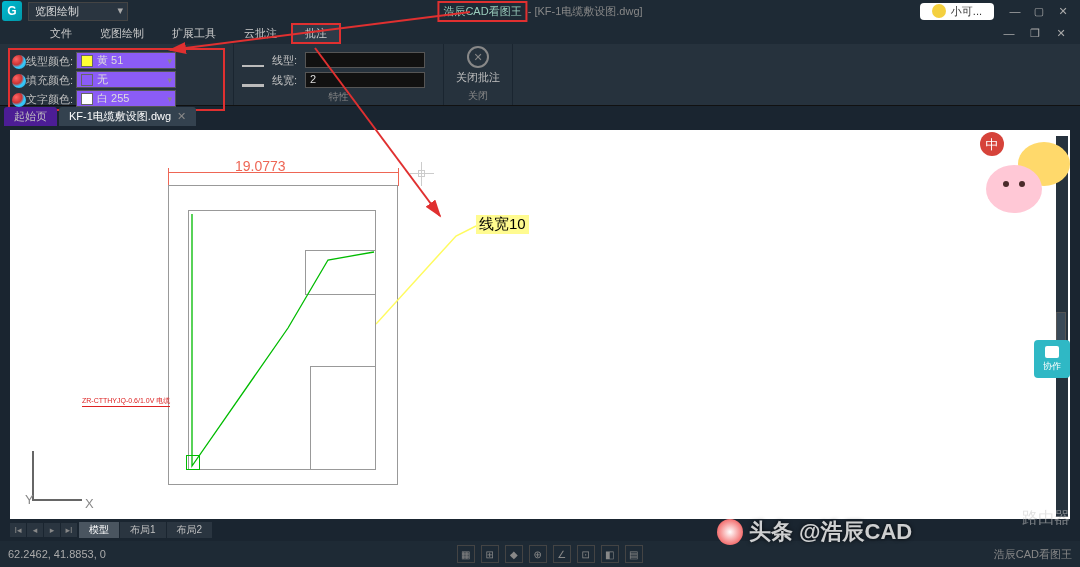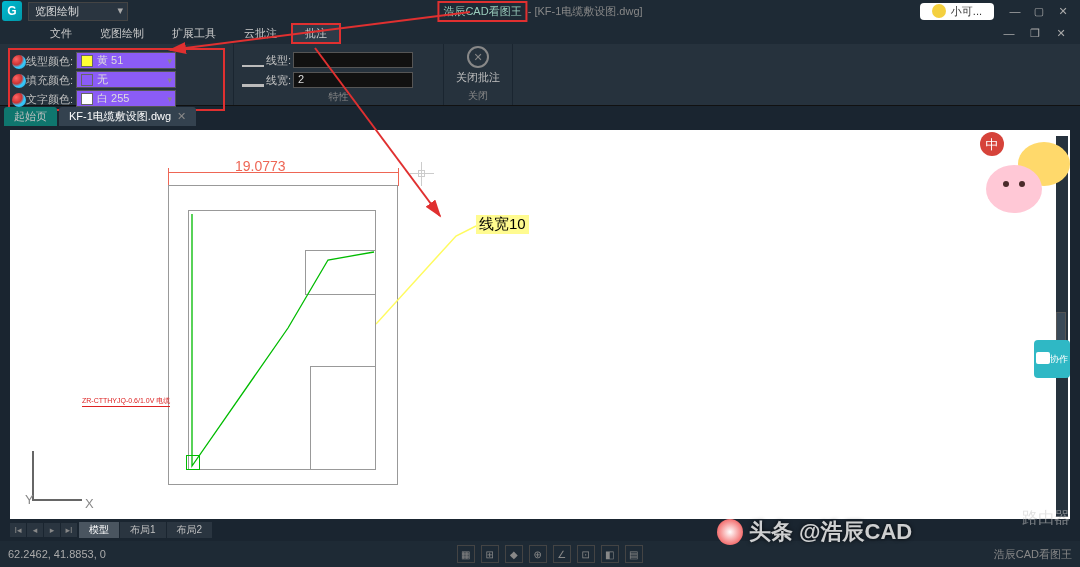--- a/index.html
+++ b/index.html
@@ -33,31 +33,31 @@
 .color-row { display: flex; align-items: flex-end; }
 .color-icon { width: 14px; height: 14px; border-radius: 50%; background: radial-gradient(circle at 30% 30%, #f66, #c33 40%, #3cf 60%, #39c); }
 .color-label { width: 50px; color: #bbb; }
 .color-swatch { width: 12px; height: 12px; border: 1px solid #666; }
 .swatch-yellow { background: #ffff33; }
 .swatch-none { background: transparent; border: 1px solid #666; }
 .swatch-white { background: #fff; }
 .color-select { background: #8b5cf6; border: 1px solid #555; color: #ddd; width: 100px; padding: 0 4px; display: flex; align-items: center; gap: 4px; position: relative; }
 .color-select::after { content:"▾"; position:absolute; right:3px; color:#888; font-size:9px; }
 .line-rows { display: flex; flex-direction: column; gap: 4px; padding-top: 4px; }
-.line-row { display: flex; align-items: center; gap: 2px; }
+.line-row { display: flex; align-items: center; gap: 8px; }
 .line-icon { width: 22px; height: 13px; border-bottom: 2px solid #bbb; }
 .line-icon.solid { border-bottom: 3px solid #bbb; }
 .line-select { background: #111; border: 1px solid #555; color: #ddd; width: 120px; padding: 0 4px; position: relative; height: 16px; }
 .line-val { flex: 1; }
 .close-ann { display: flex; flex-direction: column; align-items: center; justify-content: center; padding: 0 12px; gap: 2px; }
 .close-circle { width: 22px; height: 22px; border: 2px solid #888; border-radius: 50%; display: flex; align-items: center; justify-content: center; color: #888; }
 
 
 .doc-tabs { height: 20px; background: #1a2530; display: flex; align-items: flex-end; padding-left: 4px; }
-.doc-tab { background: #0f766e; padding: 2px 10px; font-size: 11px; margin-right: 2px; border-top-left-radius: 3px; border-top-right-radius: 3px; }
+.doc-tab { background: #4c1d95; padding: 2px 10px; font-size: 11px; margin-right: 2px; border-top-left-radius: 3px; border-top-right-radius: 3px; }
 .doc-tab.active { background: #34424f; color: #fff; }
 .doc-tab .x { margin-left: 6px; color: #888; }
 
 
 .canvas { position: absolute; left: 10px; right: 10px; top: 130px; bottom: 48px; background: #ffffff; overflow: hidden; }
 .axis-y { position: absolute; left: 15px; bottom: 12px; color: #888; font-size: 13px; }
 .axis-x { position: absolute; left: 75px; bottom: 8px; color: #888; font-size: 13px; }
 .axis-arrow { position: absolute; left: 22px; bottom: 18px; width: 55px; height: 55px; }
 .axis-arrow::before { content:""; position:absolute; left:0; bottom:0; width:2px; height:50px; background:#666; }
 .axis-arrow::after { content:""; position:absolute; left:0; bottom:0; width:50px; height:2px; background:#666; }
@@ -100,21 +100,21 @@
 
 
 .status-bar { position: absolute; left: 0; right: 0; bottom: 0; height: 26px; background: #1e2a35; display: flex; align-items: center; padding: 0 8px; justify-content: space-between; }
 .coords { color: #aaa; font-size: 11px; }
 .status-icons { display: flex; gap: 6px; }
 .sicon { width: 18px; height: 18px; border: 1px solid #444; display: flex; align-items: center; justify-content: center; color: #888; font-size: 10px; }
 .brand { color: #888; font-size: 11px; }
 
 
 .mascot { position: absolute; right: 6px; top: 124px; width: 100px; height: 100px; pointer-events:none; }
-.coop-btn { position: absolute; right: 10px; top: 340px; width: 36px; height: 38px; background: #2fb8c5; border-radius: 4px; display:flex; flex-direction:row; align-items:center; justify-content:center; color:#fff; font-size:9px; }
+.coop-btn { position: absolute; right: 10px; top: 340px; width: 36px; height: 38px; background: #2fb8c5; border-radius: 4px; display:flex; flex-direction:column; align-items:center; justify-content:center; color:#fff; font-size:9px; }
 .coop-btn .bubble { width:14px; height:12px; background:#fff; border-radius:2px; margin-bottom:2px; }
 
 
 .wm-toutiao { position: absolute; left: 717px; bottom: 20px; color: rgba(240,240,240,.85); font-size: 22px; font-weight: bold; display:flex; align-items:center; gap:6px; text-shadow:0 0 4px rgba(0,0,0,.8); }
 .wm-circle { width: 26px; height: 26px; border-radius: 50%; background: radial-gradient(#fff,#e33); }
 .wm-router { position: absolute; right: 10px; bottom: 38px; color: rgba(200,200,200,.55); font-size: 16px; }
 </style>
 </head>
 <body>
 

